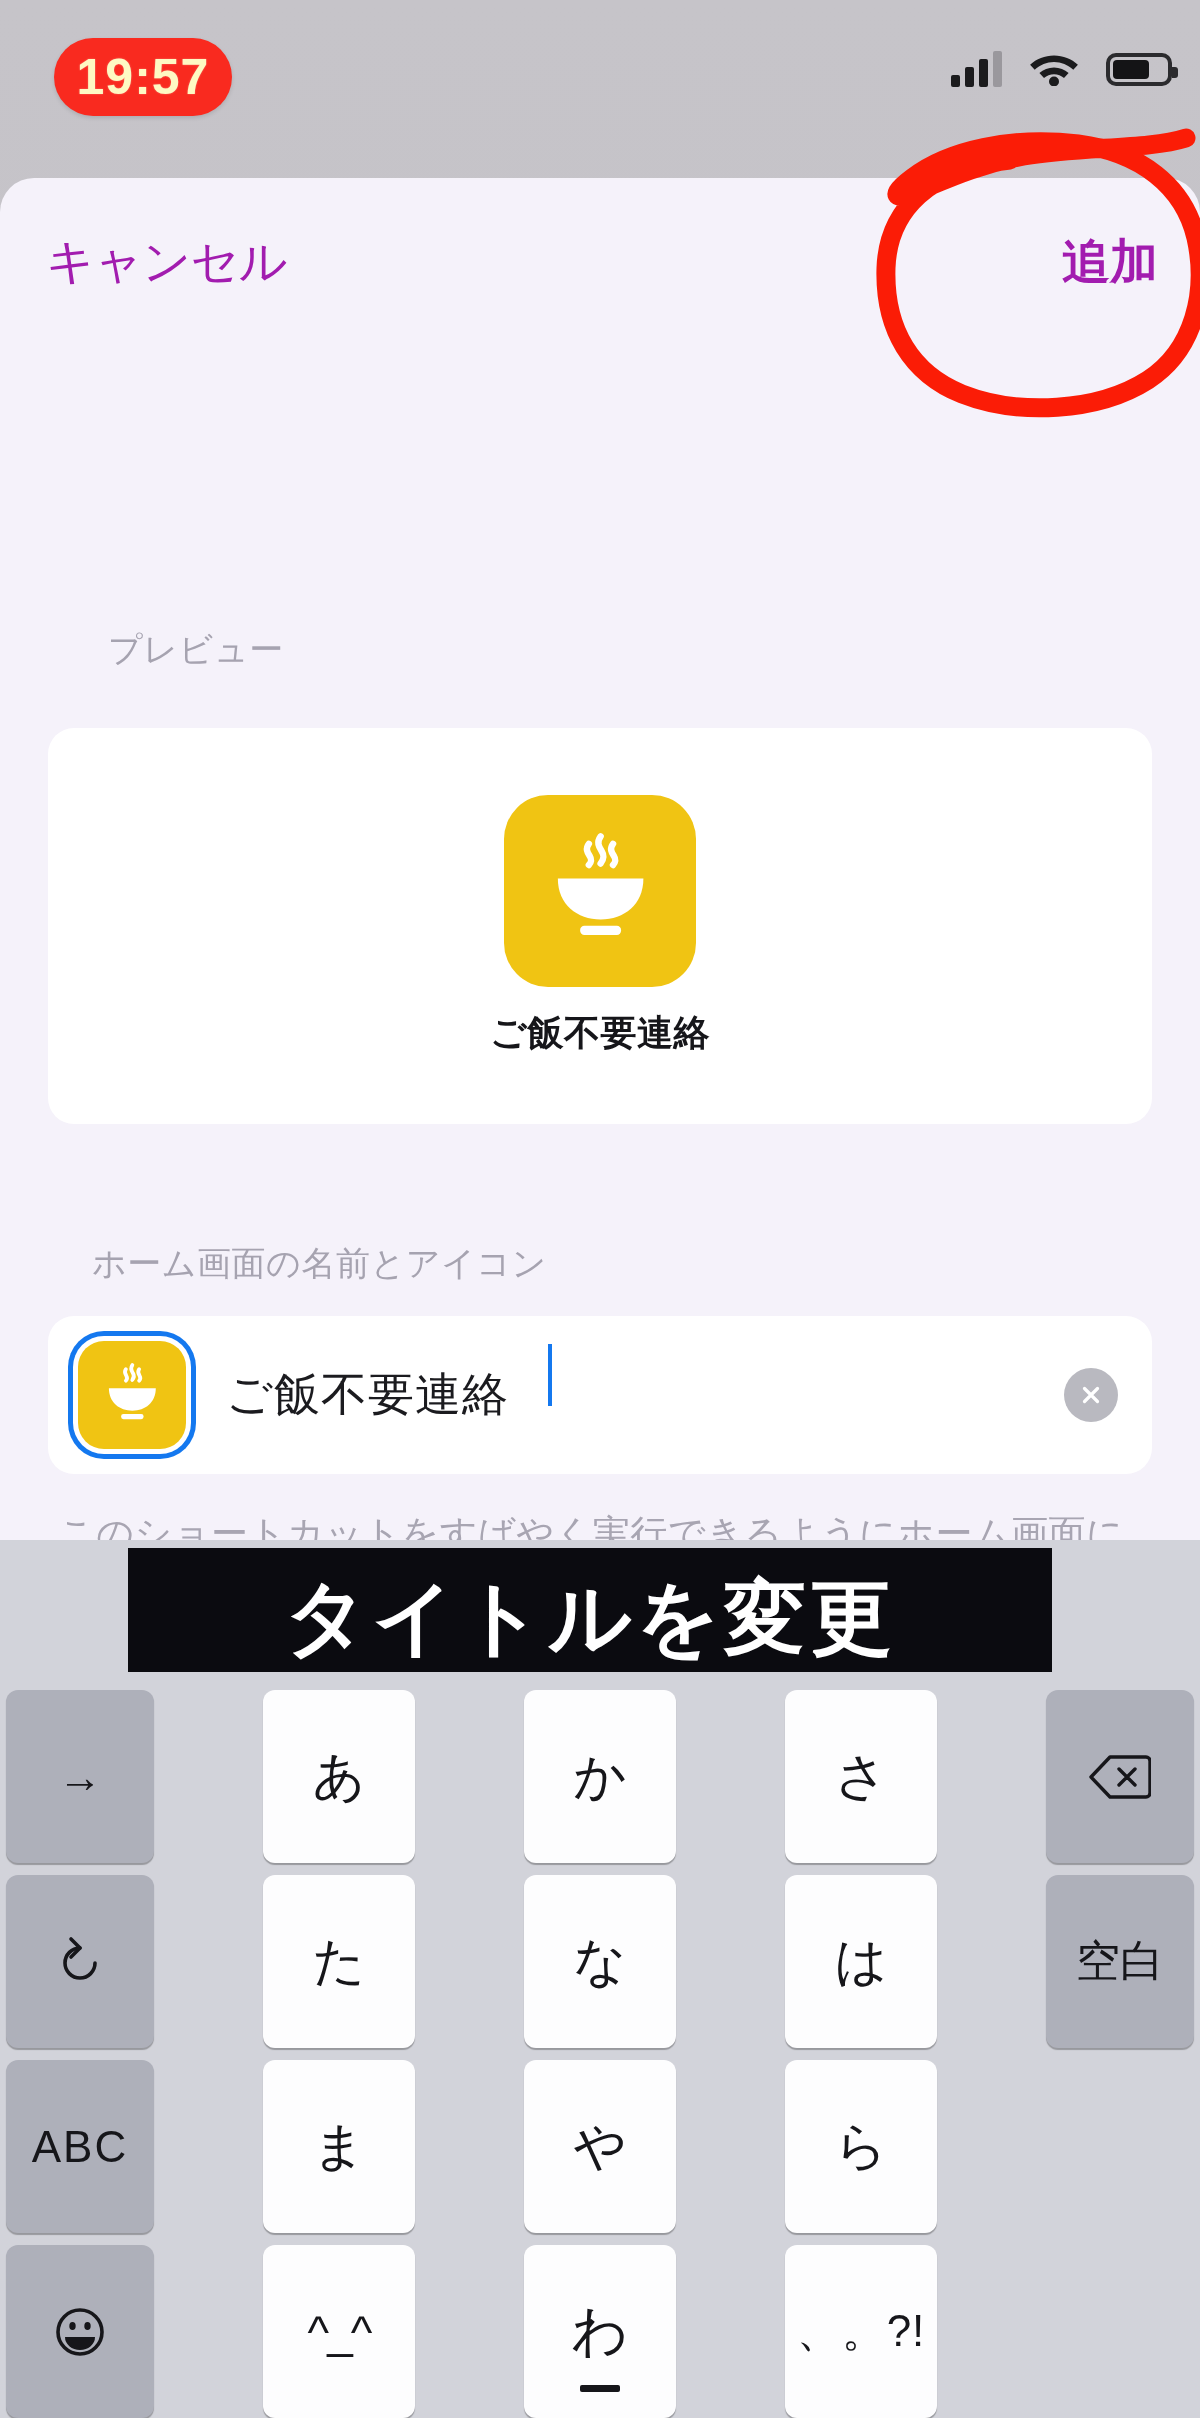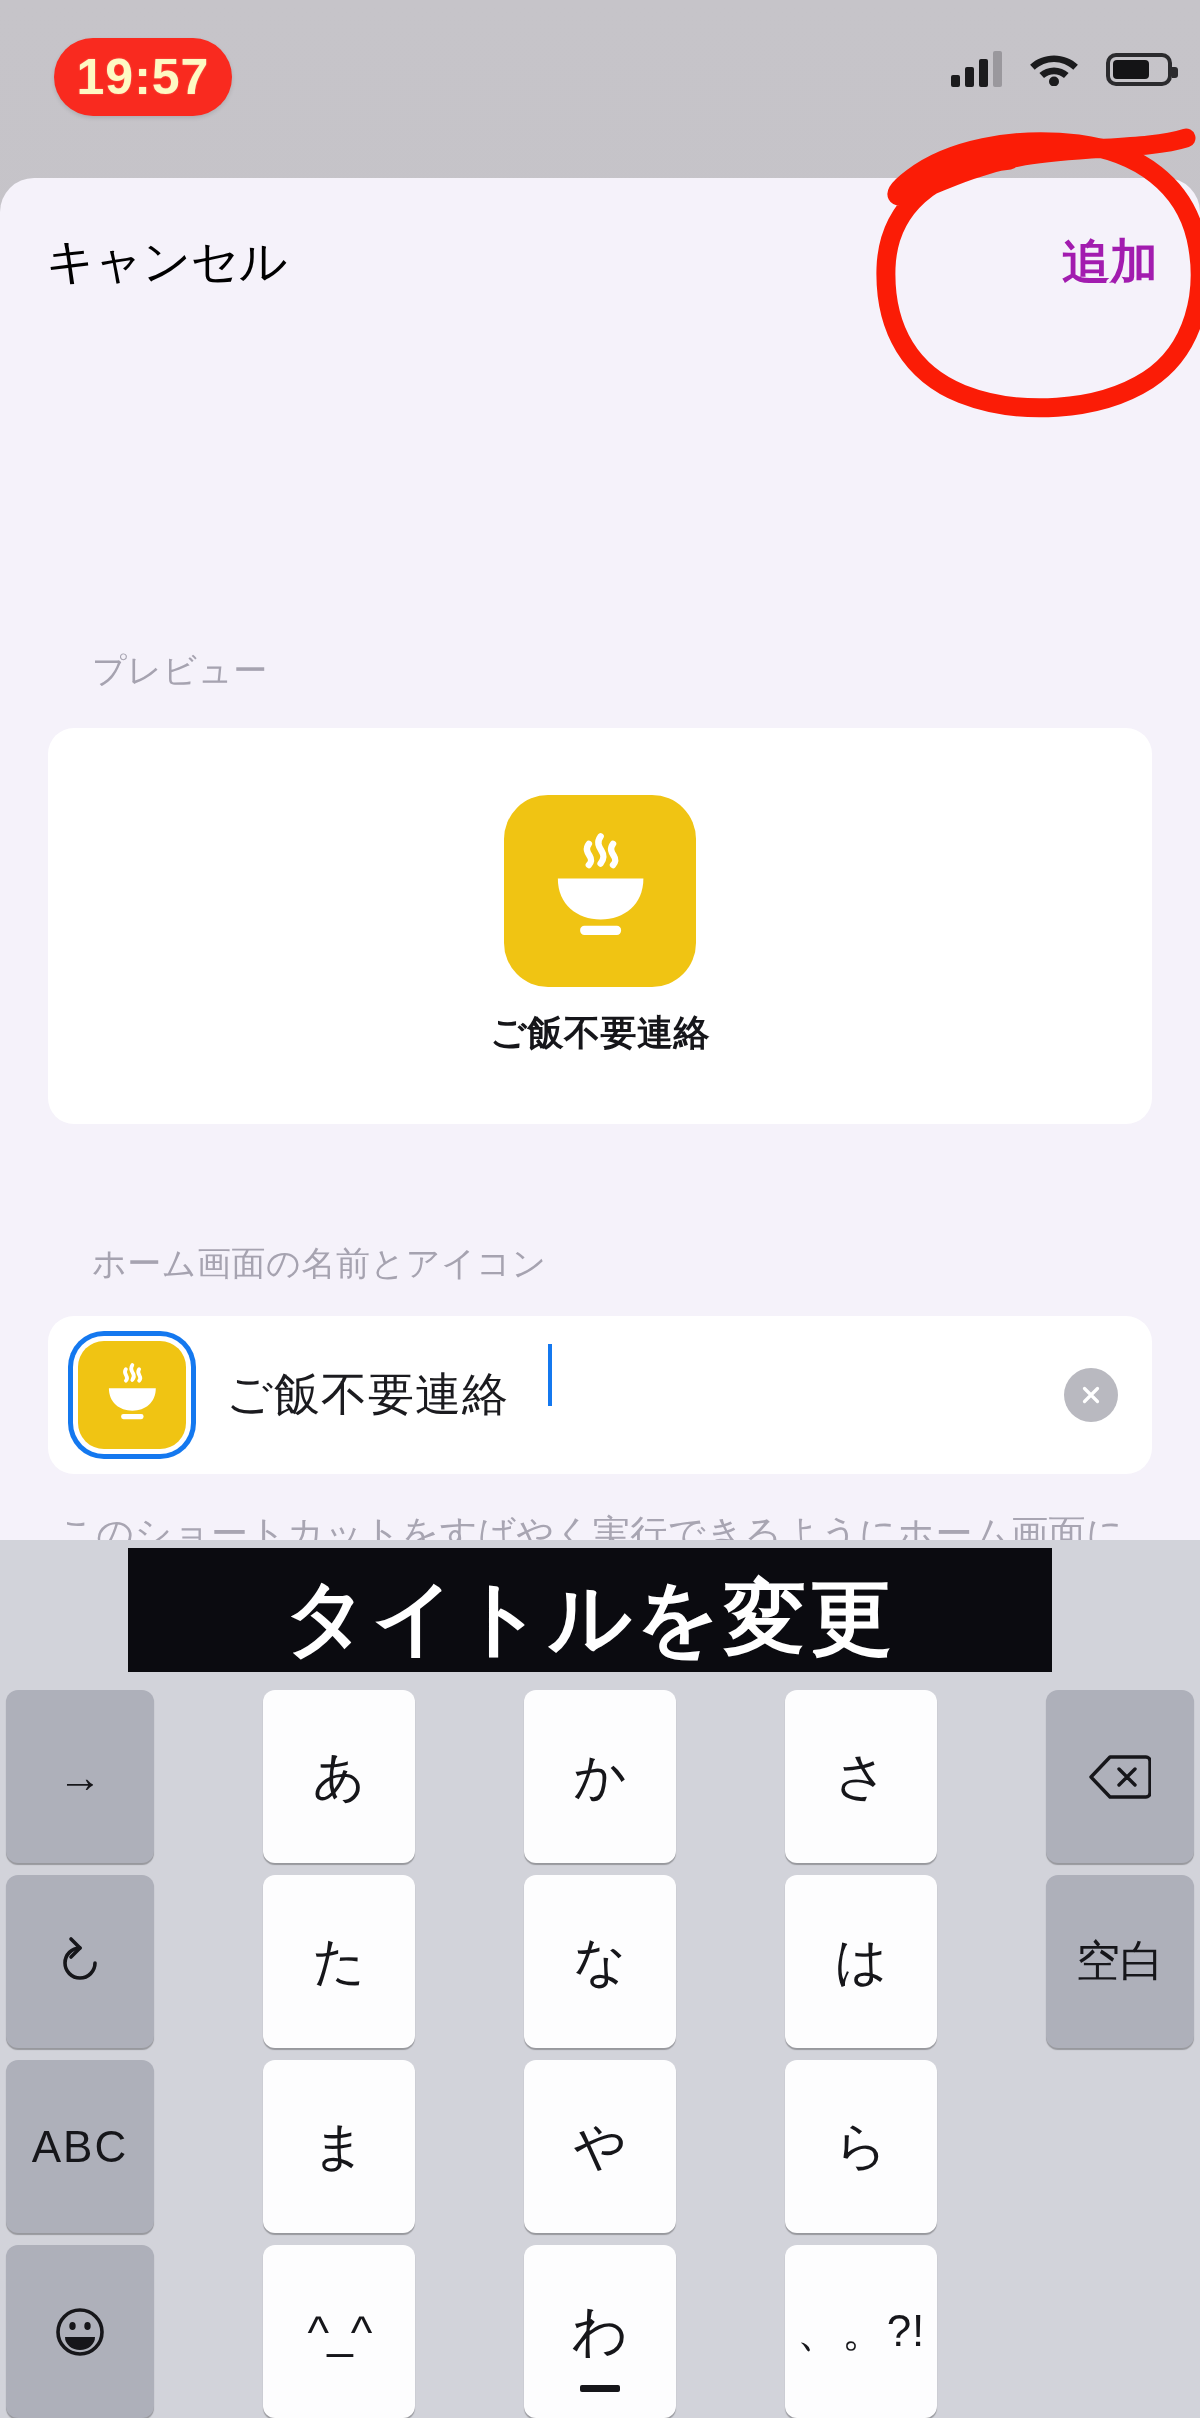--- a/index.html
+++ b/index.html
@@ -58,36 +58,36 @@
     position: absolute; top: 178px; left: 0;
     width: 1200px; height: 1362px;
     background: #f5f2fa;
     border-radius: 34px 34px 0 0;
   }
   #navbar {
     position: relative; height: 176px;
   }
   #cancel-btn {
     position: absolute; left: 46px; top: 52px;
-    color: #000000; font-size: 48px; letter-spacing: -1px;
+    color: #a21caf; font-size: 48px; letter-spacing: -1px;
     background: none; border: none; cursor: pointer;
     font-family: "Liberation Sans", "DejaVu Sans", sans-serif;
   }
   #add-btn {
     position: absolute; right: 42px; top: 52px;
     color: #a21caf; font-size: 48px; font-weight: 600; letter-spacing: 0;
     background: none; border: none; cursor: pointer;
     font-family: "Liberation Sans", "DejaVu Sans", sans-serif;
   }
 
   .section-label {
     position: absolute; left: 92px;
     color: #a6a3b0; font-size: 34px; letter-spacing: .5px;
   }
-  #preview-label { top: 470px; }
+  #preview-label { top: 449px; margin-left: 16px; }
   #name-label { top: 1063px; }
 
   .card {
     position: absolute; left: 48px; width: 1104px;
     background: #ffffff; border-radius: 26px;
   }
   #preview-card { top: 550px; height: 396px; }
   #preview-inner {
     height: 100%; display: flex; flex-direction: column;
     align-items: center; justify-content: center; gap: 22px;

